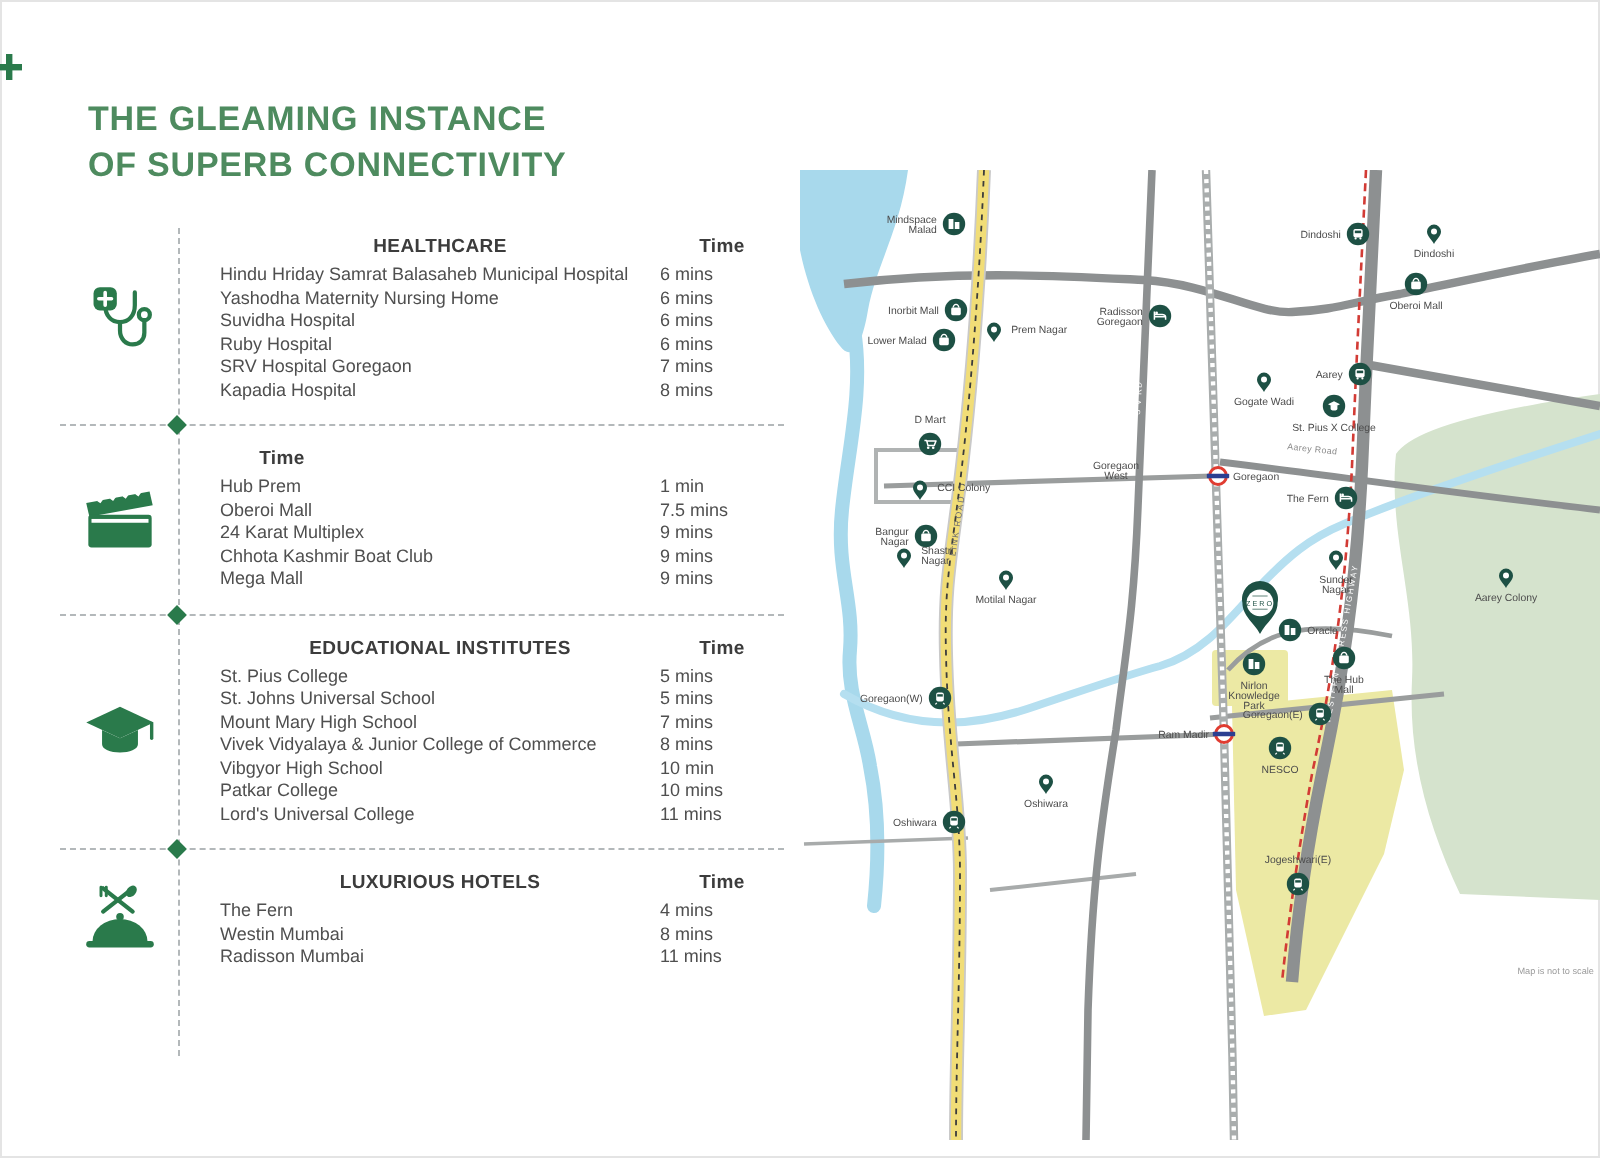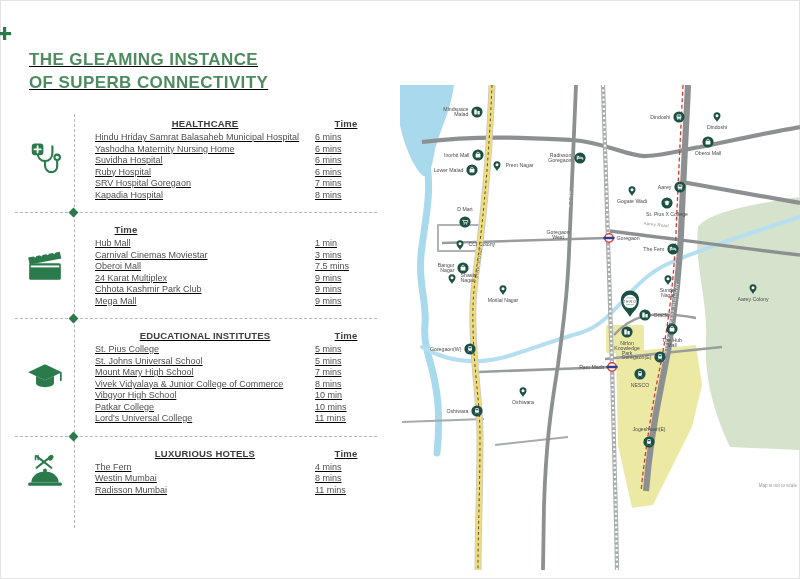--- a/index.html
+++ b/index.html
@@ -1,19 +1,19 @@
 <!DOCTYPE html>
 <html><head>
 <meta charset="utf-8">
 <style>
   html,body{margin:0;padding:0;background:#fff;}
   #page{position:relative;width:800px;height:579px;background:#fff;overflow:hidden;
         font-family:"Liberation Sans",sans-serif;box-shadow:inset 0 0 0 1px #e4e4e4;}
   
-  #left-panel{position:absolute;left:15px;top:48px;width:362px;text-decoration:underline;}
+  #left-panel{position:absolute;left:30px;top:48px;width:362px;}
   #page-title{margin:0 0 24px 14px;font-size:17px;line-height:23px;font-weight:700;
               letter-spacing:.4px;color:#4e8b5f;}
   #timeline-line{position:absolute;left:59px;top:66px;height:414px;border-left:1px dashed #b3b8ba;}
   .sec{display:flex;position:relative;}
   .sec-icon{width:60px;display:flex;align-items:center;justify-content:center;flex:0 0 60px;}
   .sec-icon svg{width:38px;height:36px;}
   .sec-body{flex:1;padding-left:20px;}
   .sec-head{display:flex;font-size:9.5px;font-weight:700;color:#3c3c3c;line-height:12px;
             letter-spacing:.2px;margin-bottom:2px;text-align:center;}
   .sec-head .h{flex:1;}
@@ -96,37 +96,33 @@
    <path d="M8,7.6 l3,-4.2 M14,6.5 l3,-4.2 M20,5.4 l3,-4.2 M26,4.3 l3,-4.2" stroke="#fff" stroke-width="1.8"></path>
    <rect x="3" y="13.5" width="30" height="15.5" rx="1.5" fill="#2a7a4b"></rect>
    <rect x="4.5" y="15.5" width="27" height="1.8" fill="#fff"></rect>
             </svg>
           </div>
     <div class="sec-body">
       <div class="sec-head">
         <span class="col-time th">Time</span>
       </div>
             <div class="row">
-              <span class="n">Hub Mall</span>
+              <span class="n">Hub Prem</span>
               <span class="col-time">1 min</span>
-            </div>
-            <div class="row">
-              <span class="n">Carnival Cinemas Moviestar</span>
-              <span class="col-time">3 mins</span>
             </div>
             <div class="row">
               <span class="n">Oberoi Mall</span>
               <span class="col-time">7.5 mins</span>
             </div>
             <div class="row">
               <span class="n">24 Karat Multiplex</span>
               <span class="col-time">9 mins</span>
             </div>
             <div class="row">
-              <span class="n">Chhota Kashmir Park Club</span>
+              <span class="n">Chhota Kashmir Boat Club</span>
               <span class="col-time">9 mins</span>
             </div>
             <div class="row">
               <span class="n">Mega Mall</span>
               <span class="col-time">9 mins</span>
             </div>
           </div>
         </section>
         <div class="divider">
           <span class="diamond"></span>

